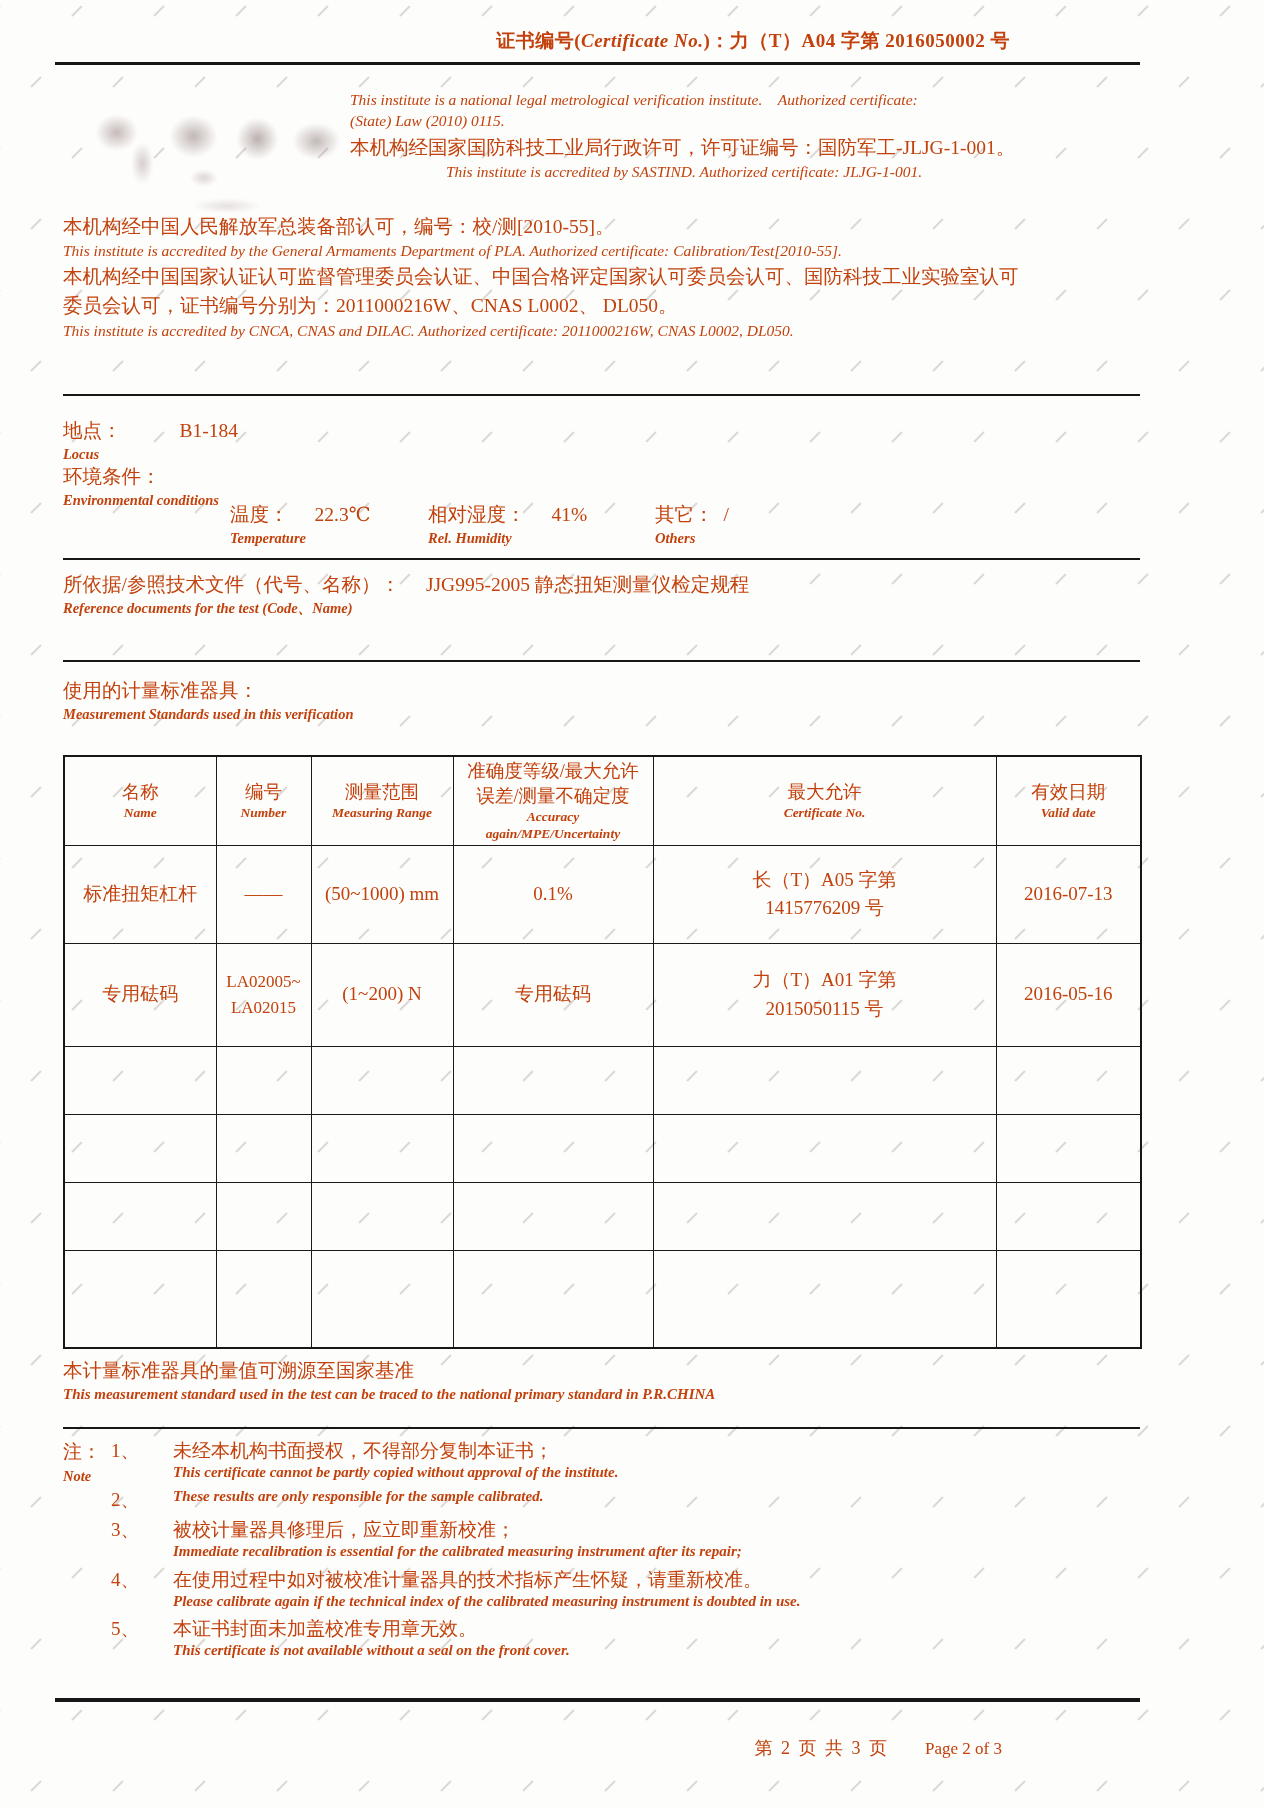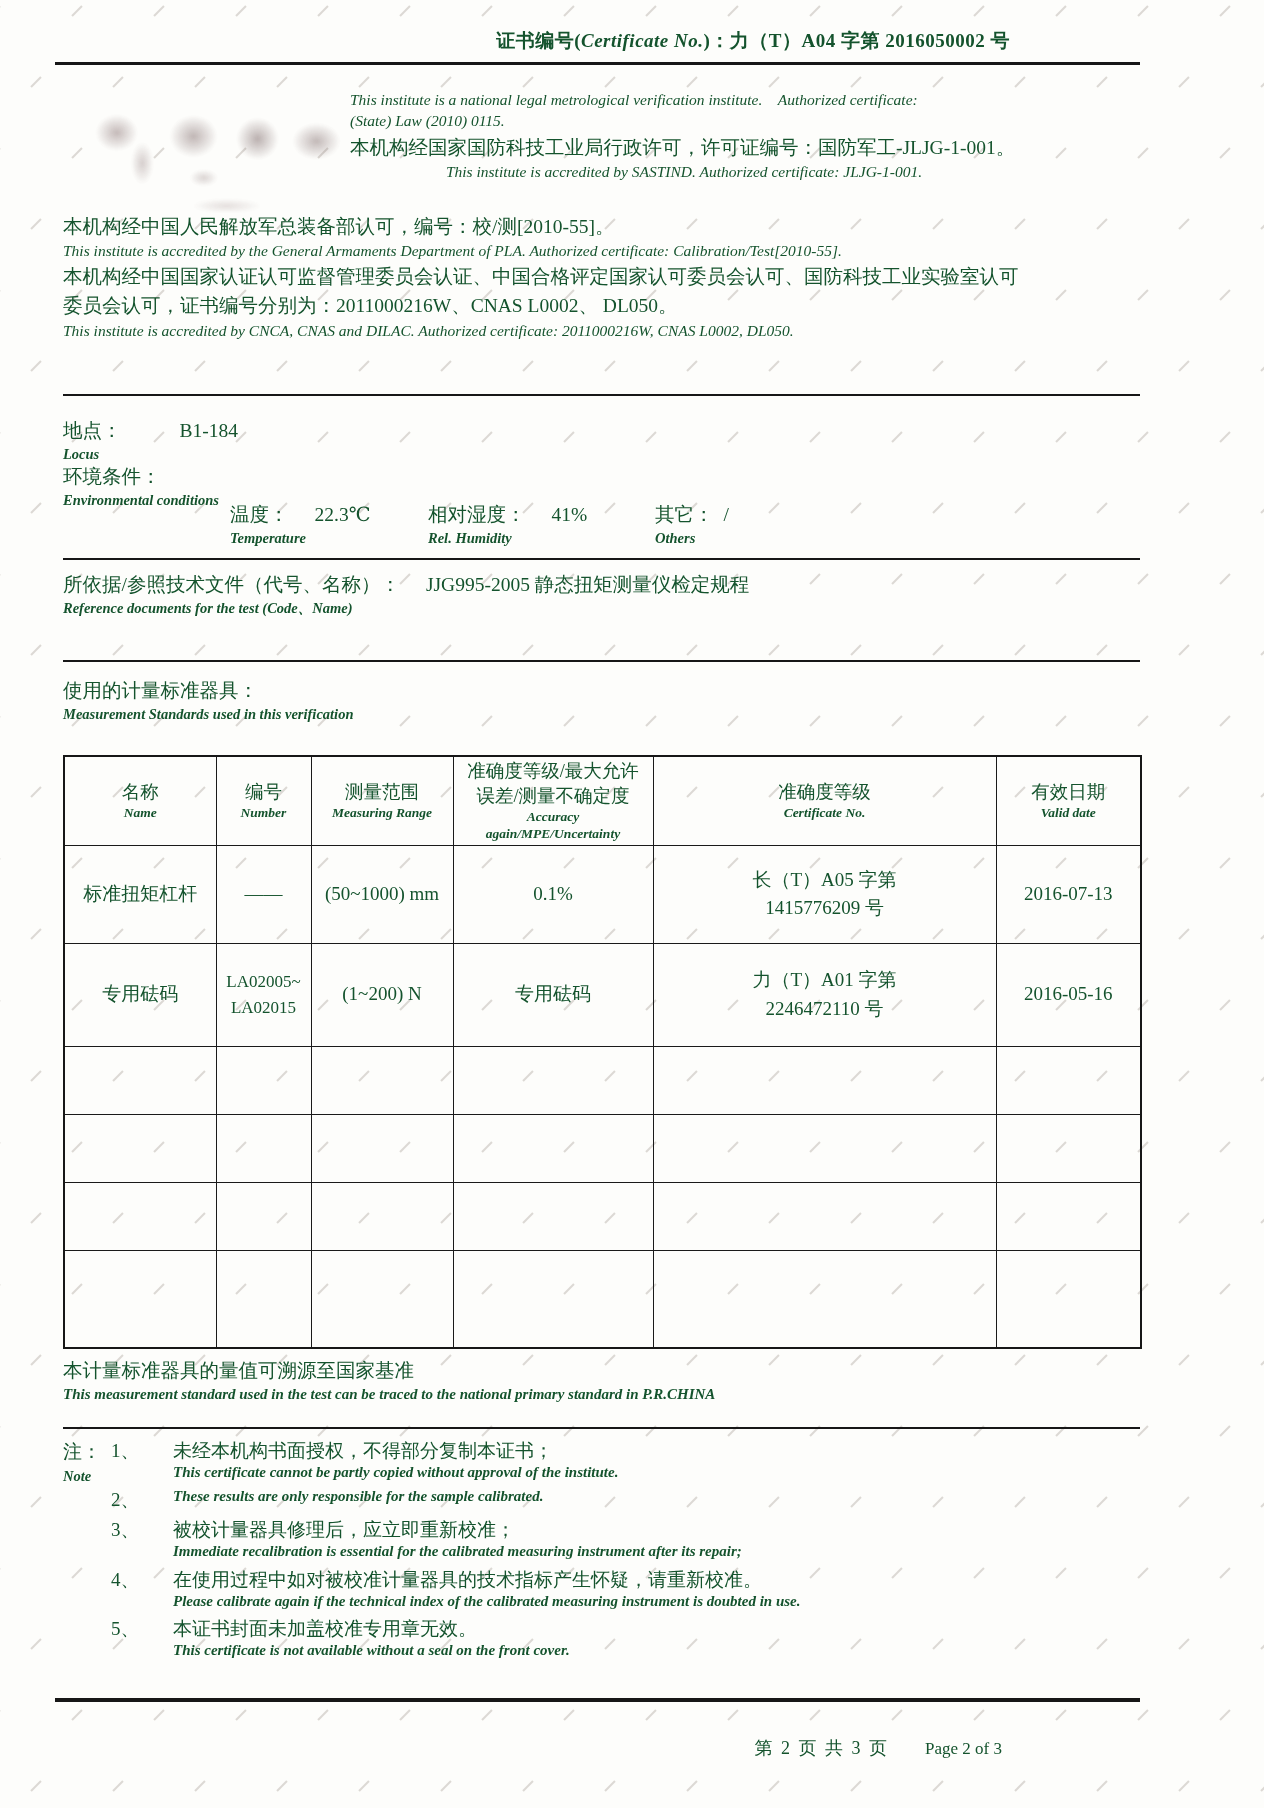--- a/index.html
+++ b/index.html
@@ -1,18 +1,18 @@
 <!DOCTYPE html>
 <html><head>
 <meta charset="utf-8">
 <style>
   html,body{margin:0;padding:0;background:#e8e6e2;}
   .page{
     position:relative;width:1264px;height:1808px;margin:0 auto;
-    background:#fdfdfb;color:#14532d;overflow:hidden;
+    background:#fdfdfb;color:#c2410c;overflow:hidden;
     font-family:"Liberation Serif","DejaVu Serif",serif;
   }
   .layer{position:absolute;inset:0;z-index:0;pointer-events:none;}
   .wm-mark{position:absolute;width:14px;height:0;border-top:2px solid rgba(166,158,150,.38);transform:rotate(-45deg);}
   .content{position:absolute;inset:0;z-index:1;}
   .abs{position:absolute;}
   .rule{position:absolute;background:#171717;}
   .preline{white-space:pre-line;}
   .cn{font-size:19.5px;line-height:1.5;}
   .en{font-size:15.5px;line-height:1.35;font-style:italic;}
@@ -593,21 +593,21 @@
               <th>
                 <div class="cn preline">测量范围</div>
                 <div class="en">Measuring Range</div>
               </th>
               <th>
                 <div class="cn preline">准确度等级/最大允许
 误差/测量不确定度</div>
                 <div class="en">Accuracy again/MPE/Uncertainty</div>
               </th>
               <th>
-                <div class="cn preline">准确度等级</div>
+                <div class="cn preline">最大允许</div>
                 <div class="en">Certificate No.</div>
               </th>
               <th>
                 <div class="cn preline">有效日期</div>
                 <div class="en">Valid date</div>
               </th>
             </tr>
           </thead>
         <tbody id="std-tbody">
             <tr>
@@ -619,21 +619,21 @@
 1415776209 号</td>
               <td class="preline">2016-07-13</td>
             </tr>
             <tr>
               <td class="preline">专用砝码</td>
               <td class="preline" style="font-size: 17px;">LA02005~
 LA02015</td>
               <td class="preline">(1~200) N</td>
               <td class="preline">专用砝码</td>
               <td class="preline">力（T）A01 字第
-2246472110 号</td>
+2015050115 号</td>
               <td class="preline">2016-05-16</td>
             </tr>
             <tr>
               <td class="preline"></td>
               <td class="preline"></td>
               <td class="preline"></td>
               <td class="preline"></td>
               <td class="preline"></td>
               <td class="preline"></td>
             </tr>

